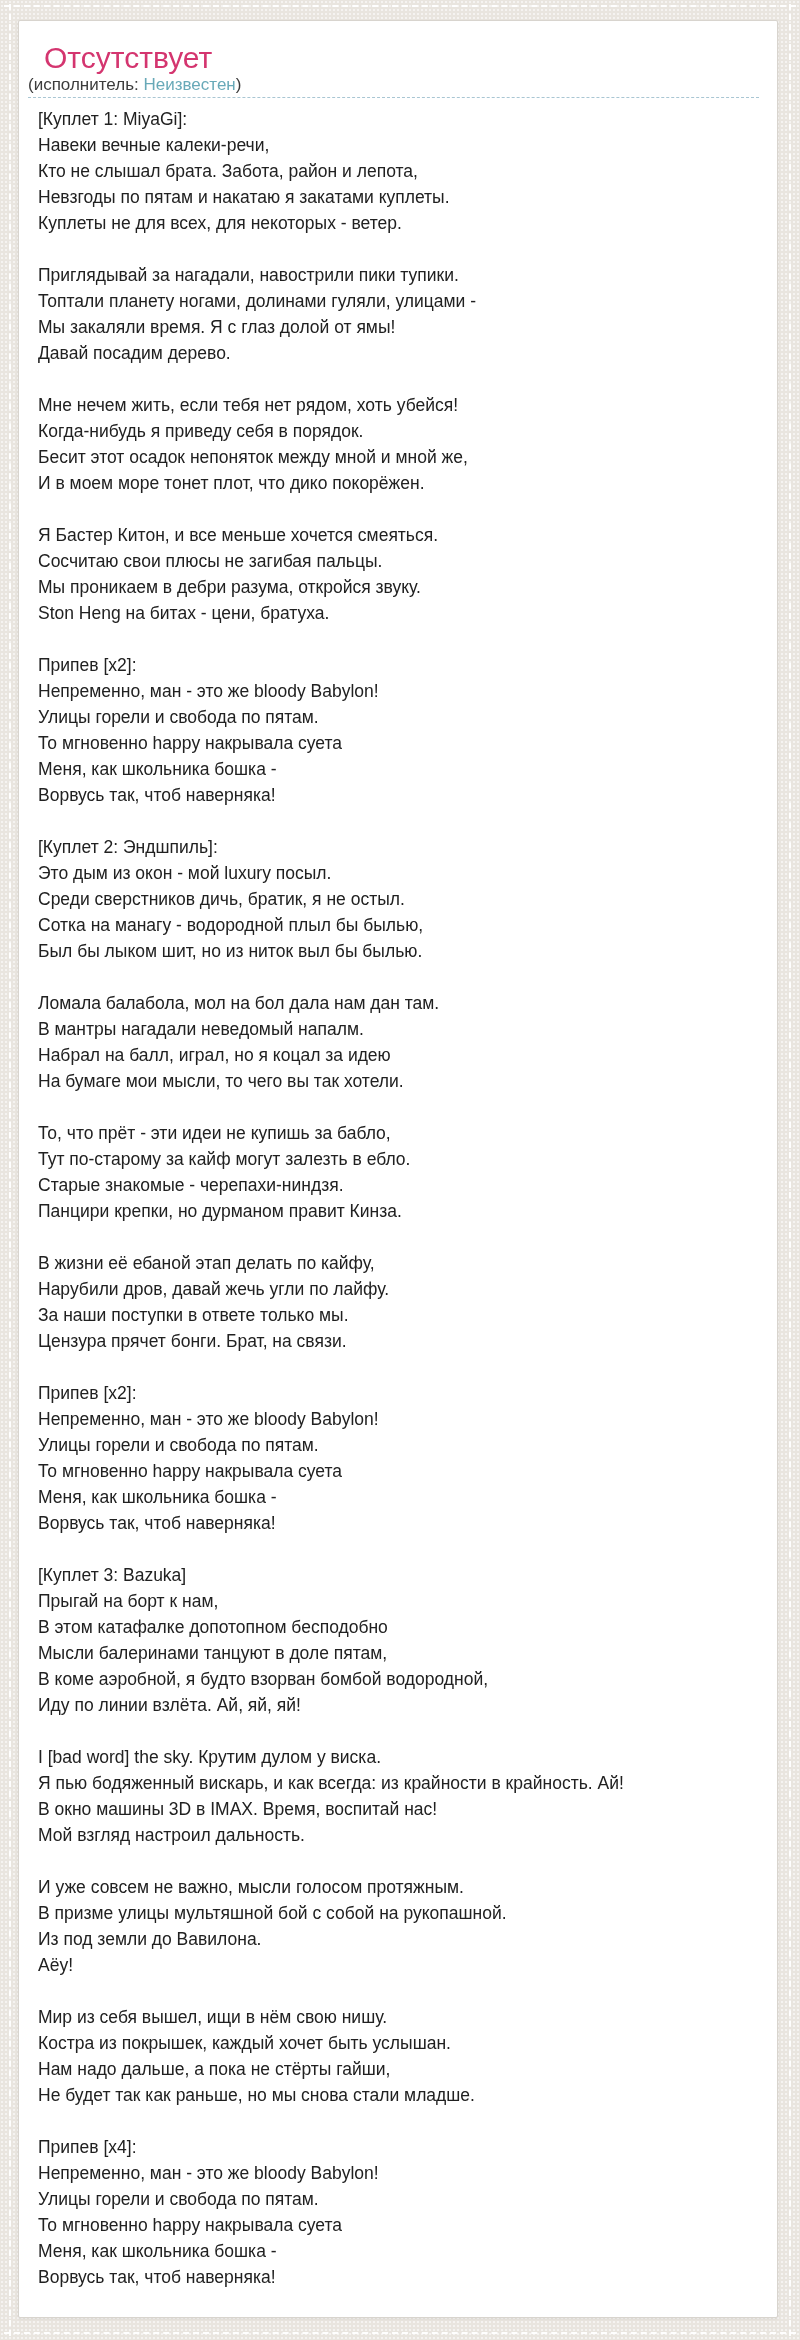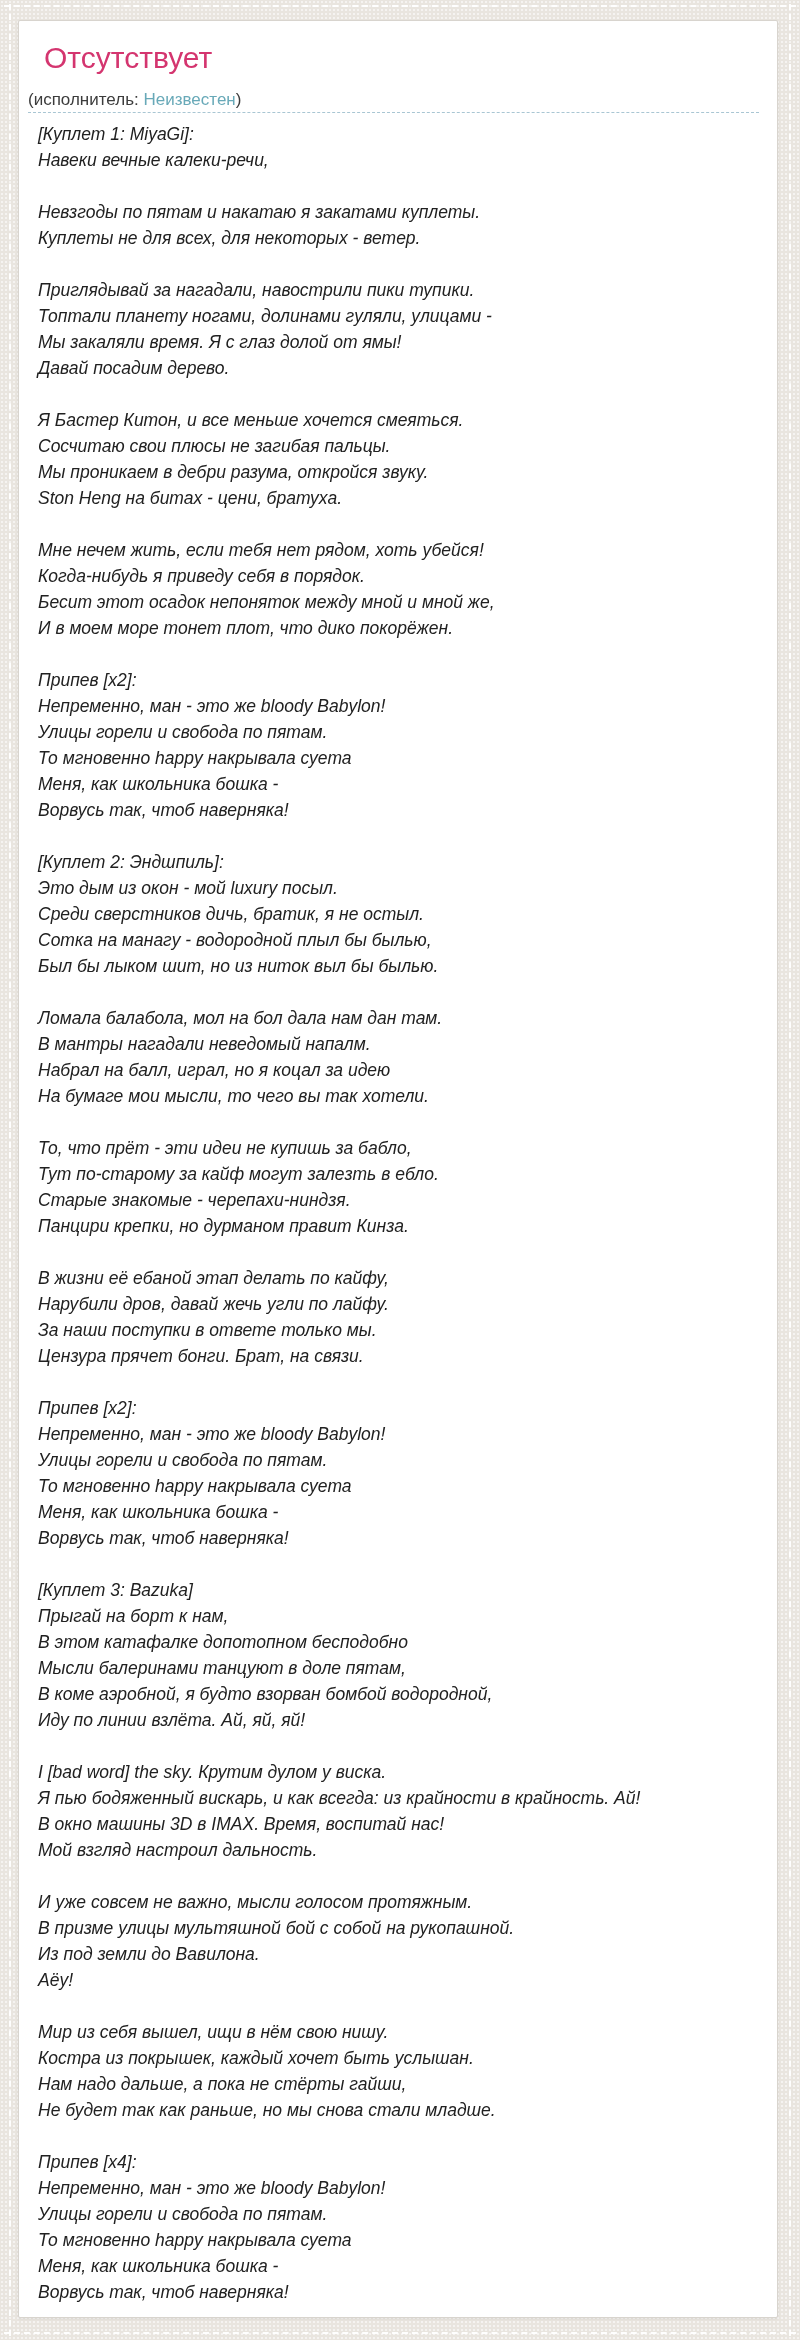--- a/index.html
+++ b/index.html
@@ -32,21 +32,21 @@
     overflow: hidden;
   }
   h1.title {
     margin: 22px 20px 2px 25px;
     font-size: 30px;
     line-height: 30px;
     font-weight: 400;
     color: var(--title-color, #d4356f);
   }
   .artist {
-    margin: 18px 18px 0 9px;
+    margin: 3px 18px 0 9px;
     padding-bottom: 3px;
     font-size: 17px;
     line-height: 18px;
     color: #3c3c3c;
     border-bottom: 1px dashed var(--separator-color, #a9c6d3);
   }
   .artist-link {
     color: var(--link-color, #68a9b8);
     text-decoration: none;
     cursor: pointer;
@@ -55,39 +55,38 @@
     margin-left: 19px;
     margin-right: 8px;
     padding-top: 8px;
     font-size: 17.5px;
     line-height: 26px;
     color: var(--text-color, #212121);
   }
   .stanza {
     margin: 0 0 26px 0;
     white-space: nowrap;
-    font-style: italic;
   }
 </style>
 </head>
 <body>
 
 <div class="stitch stitch-top"></div>
 <div class="stitch stitch-bottom"></div>
 <div class="stitch stitch-left"></div>
 <div class="stitch stitch-right"></div>
 
 <div class="card">
   <h1 class="title">Отсутствует</h1>
   <div class="artist"><span>(исполнитель: </span><a class="artist-link" href="#">Неизвестен</a><span>)</span></div>
   <div class="lyrics">
-      <p class="stanza"><span>[Куплет 1: MiyaGi]:</span><br><span>Навеки вечные калеки-речи,</span><br><br><span>Невзгоды по пятам и накатаю я закатами куплеты.</span><br><span>Куплеты не для всех, для некоторых - ветер.</span></p>
+      <p class="stanza"><span>[Куплет 1: MiyaGi]:</span><br><span>Навеки вечные калеки-речи,</span><br><span>Кто не слышал брата. Забота, район и лепота,</span><br><span>Невзгоды по пятам и накатаю я закатами куплеты.</span><br><span>Куплеты не для всех, для некоторых - ветер.</span></p>
       <p class="stanza"><span>Приглядывай за нагадали, навострили пики тупики.</span><br><span>Топтали планету ногами, долинами гуляли, улицами -</span><br><span>Мы закаляли время. Я с глаз долой от ямы!</span><br><span>Давай посадим дерево.</span></p>
+      <p class="stanza"><span>Мне нечем жить, если тебя нет рядом, хоть убейся!</span><br><span>Когда-нибудь я приведу себя в порядок.</span><br><span>Бесит этот осадок непоняток между мной и мной же,</span><br><span>И в моем море тонет плот, что дико покорёжен.</span></p>
       <p class="stanza"><span>Я Бастер Китон, и все меньше хочется смеяться.</span><br><span>Сосчитаю свои плюсы не загибая пальцы.</span><br><span>Мы проникаем в дебри разума, откройся звуку.</span><br><span>Ston Heng на битах - цени, братуха.</span></p>
-      <p class="stanza"><span>Мне нечем жить, если тебя нет рядом, хоть убейся!</span><br><span>Когда-нибудь я приведу себя в порядок.</span><br><span>Бесит этот осадок непоняток между мной и мной же,</span><br><span>И в моем море тонет плот, что дико покорёжен.</span></p>
       <p class="stanza"><span>Припев [x2]:</span><br><span>Непременно, ман - это же bloody Babylon!</span><br><span>Улицы горели и свобода по пятам.</span><br><span>То мгновенно happy накрывала суета</span><br><span>Меня, как школьника бошка -</span><br><span>Ворвусь так, чтоб наверняка!</span></p>
       <p class="stanza"><span>[Куплет 2: Эндшпиль]:</span><br><span>Это дым из окон - мой luxury посыл.</span><br><span>Среди сверстников дичь, братик, я не остыл.</span><br><span>Сотка на манагу - водородной плыл бы былью,</span><br><span>Был бы лыком шит, но из ниток выл бы былью.</span></p>
       <p class="stanza"><span>Ломала балабола, мол на бол дала нам дан там.</span><br><span>В мантры нагадали неведомый напалм.</span><br><span>Набрал на балл, играл, но я коцал за идею</span><br><span>На бумаге мои мысли, то чего вы так хотели.</span></p>
       <p class="stanza"><span>То, что прёт - эти идеи не купишь за бабло,</span><br><span>Тут по-старому за кайф могут залезть в ебло.</span><br><span>Старые знакомые - черепахи-ниндзя.</span><br><span>Панцири крепки, но дурманом правит Кинза.</span></p>
       <p class="stanza"><span>В жизни её ебаной этап делать по кайфу,</span><br><span>Нарубили дров, давай жечь угли по лайфу.</span><br><span>За наши поступки в ответе только мы.</span><br><span>Цензура прячет бонги. Брат, на связи.</span></p>
       <p class="stanza"><span>Припев [x2]:</span><br><span>Непременно, ман - это же bloody Babylon!</span><br><span>Улицы горели и свобода по пятам.</span><br><span>То мгновенно happy накрывала суета</span><br><span>Меня, как школьника бошка -</span><br><span>Ворвусь так, чтоб наверняка!</span></p>
       <p class="stanza"><span>[Куплет 3: Bazuka]</span><br><span>Прыгай на борт к нам,</span><br><span>В этом катафалке допотопном бесподобно</span><br><span>Мысли балеринами танцуют в доле пятам,</span><br><span>В коме аэробной, я будто взорван бомбой водородной,</span><br><span>Иду по линии взлёта. Ай, яй, яй!</span></p>
       <p class="stanza"><span>I [bad word] the sky. Крутим дулом у виска.</span><br><span>Я пью бодяженный вискарь, и как всегда: из крайности в крайность. Ай!</span><br><span>В окно машины 3D в IMAX. Время, воспитай нас!</span><br><span>Мой взгляд настроил дальность.</span></p>
       <p class="stanza"><span>И уже совсем не важно, мысли голосом протяжным.</span><br><span>В призме улицы мультяшной бой с собой на рукопашной.</span><br><span>Из под земли до Вавилона.</span><br><span>Аёу!</span></p>
       <p class="stanza"><span>Мир из себя вышел, ищи в нём свою нишу.</span><br><span>Костра из покрышек, каждый хочет быть услышан.</span><br><span>Нам надо дальше, а пока не стёрты гайши,</span><br><span>Не будет так как раньше, но мы снова стали младше.</span></p>

